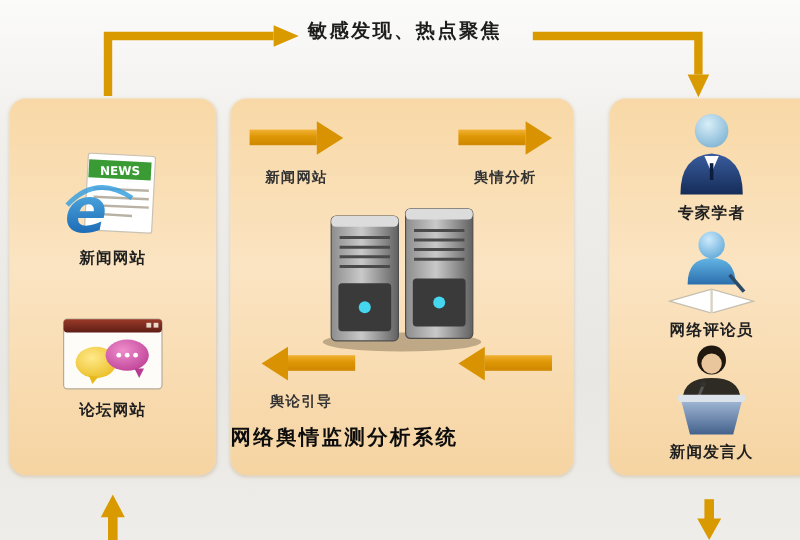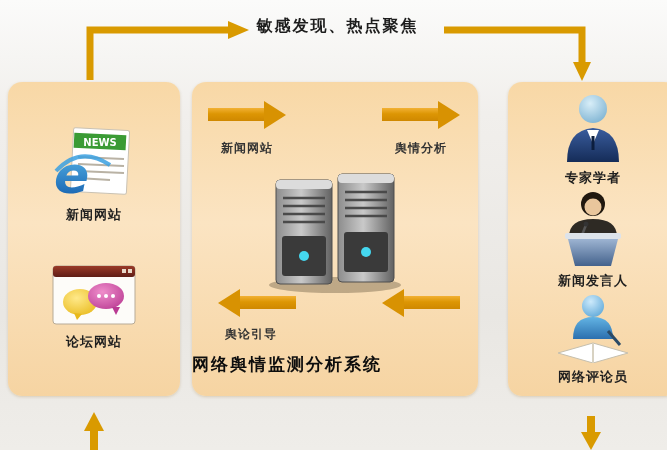--- a/index.html
+++ b/index.html
@@ -209,53 +209,53 @@
         </defs>
         <circle cx="33" cy="17" r="14" fill="url(#head1)"></circle>
         <path d="M 7 70 Q 7 38 33 36 Q 59 38 59 70 Z" fill="url(#suit1)"></path>
         <polygon points="27,38 39,38 33,52" fill="#ffffff"></polygon>
         <rect x="31.5" y="44" width="3" height="14" fill="#0c1e3e"></rect>
       </svg>
       <div class="item-label">专家学者</div>
     </div>
 
     <div class="panel-item">
+      <svg class="icon" width="86" height="70" viewBox="0 0 86 70">
+        <defs>
+          <radialGradient id="head2" cx=".4" cy=".3" r=".9">
+            <stop offset="0" stop-color="#cdeafb"></stop>
+              <stop offset="1" stop-color="#4f9fd4"></stop>
+          </radialGradient>
+          <linearGradient id="body2" x1="0" y1="0" x2="0" y2="1">
+            <stop offset="0" stop-color="#63b4e4"></stop>
+              <stop offset="1" stop-color="#2b6fae"></stop>
+          </linearGradient>
+        </defs>
+        <circle cx="43" cy="13" r="11" fill="url(#head2)"></circle>
+        <path d="M 23 46 Q 23 24 43 24 Q 63 24 63 46 Z" fill="url(#body2)"></path>
+        <line x1="58" y1="38" x2="70" y2="52" stroke="#2a4a66" stroke-width="3"></line>
+        <polygon points="8,60 43,50 78,60 43,70" fill="#ffffff" stroke="#c5bfae"></polygon>
+        <line x1="43" y1="50" x2="43" y2="70" stroke="#d8d2c2" stroke-width="2"></line>
+      </svg>
+      <div class="item-label">网络评论员</div>
+    </div>
+
+    <div class="panel-item">
       <svg class="icon" width="74" height="76" viewBox="0 0 74 76">
         <defs>
           <linearGradient id="pod" x1="0" y1="0" x2="0" y2="1">
             <stop offset="0" stop-color="#9db4d2"></stop>
               <stop offset="1" stop-color="#44628c"></stop>
           </linearGradient>
         </defs>
         <circle cx="37" cy="13" r="12" fill="#20180f"></circle>
         <circle cx="37" cy="16" r="8.5" fill="#e9c69c"></circle>
         <path d="M 13 46 Q 13 28 37 28 Q 61 28 61 46 Z" fill="#2e2a24"></path>
         <line x1="30" y1="34" x2="26" y2="44" stroke="#555" stroke-width="2.5"></line>
         <circle cx="30" cy="33" r="2.5" fill="#333"></circle>
         <rect x="9" y="42" width="56" height="6" rx="2" fill="#dde3ea"></rect>
         <polygon points="12,48 62,48 55,75 19,75" fill="url(#pod)"></polygon>
       </svg>
       <div class="item-label">新闻发言人</div>
     </div>
-
-    <div class="panel-item">
-      <svg class="icon" width="86" height="70" viewBox="0 0 86 70">
-        <defs>
-          <radialGradient id="head2" cx=".4" cy=".3" r=".9">
-            <stop offset="0" stop-color="#cdeafb"></stop>
-              <stop offset="1" stop-color="#4f9fd4"></stop>
-          </radialGradient>
-          <linearGradient id="body2" x1="0" y1="0" x2="0" y2="1">
-            <stop offset="0" stop-color="#63b4e4"></stop>
-              <stop offset="1" stop-color="#2b6fae"></stop>
-          </linearGradient>
-        </defs>
-        <circle cx="43" cy="13" r="11" fill="url(#head2)"></circle>
-        <path d="M 23 46 Q 23 24 43 24 Q 63 24 63 46 Z" fill="url(#body2)"></path>
-        <line x1="58" y1="38" x2="70" y2="52" stroke="#2a4a66" stroke-width="3"></line>
-        <polygon points="8,60 43,50 78,60 43,70" fill="#ffffff" stroke="#c5bfae"></polygon>
-        <line x1="43" y1="50" x2="43" y2="70" stroke="#d8d2c2" stroke-width="2"></line>
-      </svg>
-      <div class="item-label">网络评论员</div>
-    </div>
   </div>
 
 </div>
 
 </body></html>

